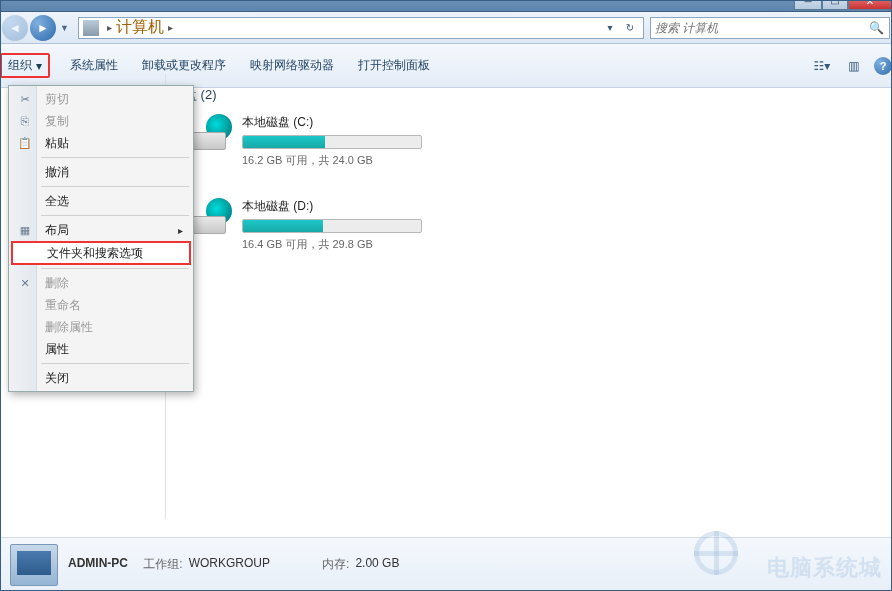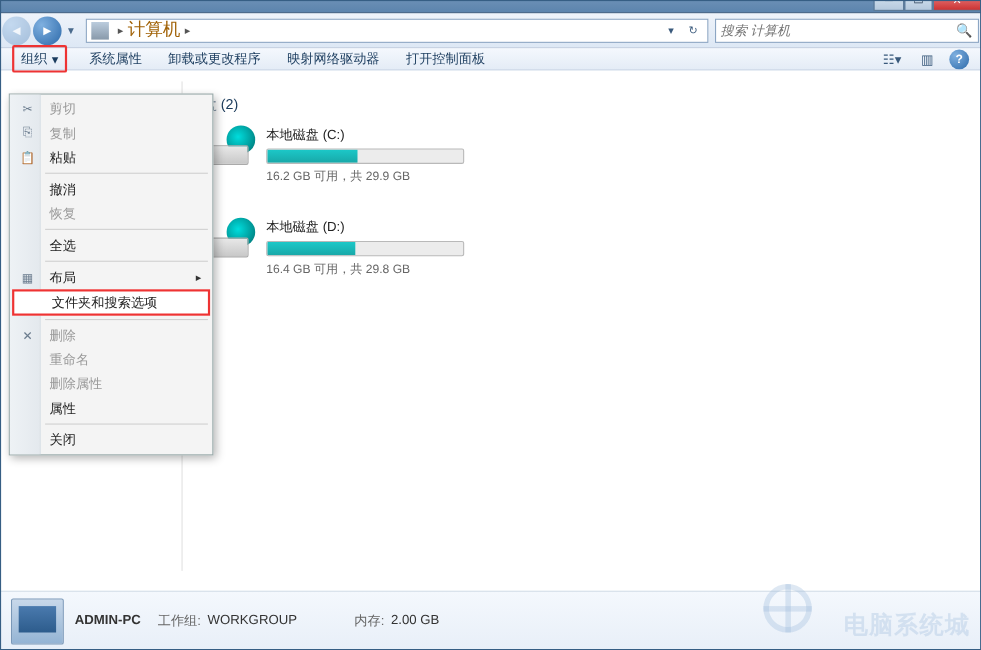--- a/index.html
+++ b/index.html
@@ -22,21 +22,21 @@
 .addr-icon { width: 16px; height: 16px; background: linear-gradient(#bcd, #89a); margin-right: 4px; }
 .addr-sep { color: #555; margin: 0 4px; font-size: 10px; }
 .addr-text { font-size: 16px; color: #a16207; }
 .addr-refresh { margin-left: auto; display: flex; gap: 2px; }
 .addr-btn { width: 18px; height: 18px; display: flex; align-items: center; justify-content: center; font-size: 10px; color: #3a5a7c; }
 .search { width: 240px; height: 22px; background: #fff; border: 1px solid #8ca6c4; display: flex; align-items: center; padding: 0 4px; }
 .search input { border: none; outline: none; flex: 1; font-size: 12px; color: #888; font-style: italic; }
 .search-icon { width: 16px; font-size: 12px; color: #4a6a8c; }
 
 
-.toolbar { height: 20px; background: linear-gradient(#f4f8fd, #e4ecf6); border-bottom: 1px solid #c4d2e4; display: flex; align-items: center; padding: 0 11px; gap: 16px; font-size: 12px; color: #1b3c5e; }
+.toolbar { height: 44px; background: linear-gradient(#f4f8fd, #e4ecf6); border-bottom: 1px solid #c4d2e4; display: flex; align-items: center; padding: 0 0; gap: 16px; font-size: 12px; color: #1b3c5e; }
 .tb-organize { display: flex; align-items: center; gap: 4px; padding: 2px 6px; border: 2px solid #e33; border-radius: 2px; }
 .tb-item { padding: 2px 4px; cursor: default; }
 .tb-right { margin-left: auto; display: flex; align-items: center; gap: 8px; }
 .tb-icon-btn { width: 24px; height: 20px; display: flex; align-items: center; justify-content: center; color: #3a5a7c; font-size: 12px; }
 .tb-help { width: 18px; height: 18px; border-radius: 50%; background: radial-gradient(circle at 30% 30%, #7fb0e0, #2d6aaa); color: #fff; display: flex; align-items: center; justify-content: center; font-size: 11px; font-weight: bold; }
 
 
 .org-menu { position: absolute; left: 8px; top: 85px; width: 186px; background: #f4f4f4; border: 1px solid #9aa; box-shadow: 2px 3px 8px rgba(0,0,0,.3); z-index: 10; padding: 2px; }
 .org-menu .icon-strip { position: absolute; left: 0; top: 0; bottom: 0; width: 28px; background: linear-gradient(90deg,#eef2f5,#e4e9ee); border-right: 1px solid #d5dde4; }
 .org-item { position: relative; display: flex; align-items: center; height: 22px; padding-left: 34px; font-size: 12px; color: #222; }
@@ -137,21 +137,21 @@
       <div class="drive">
         <div class="drive-icon">
             <div class="disc"></div>
             <div class="case"></div>
           </div>
         <div class="drive-info">
           <div class="drive-name">本地磁盘 (C:)</div>
           <div class="drive-bar">
               <div class="drive-fill" style="width:46%"></div>
             </div>
-          <div class="drive-stats">16.2 GB 可用，共 29.9 GB</div>
+          <div class="drive-stats">16.2 GB 可用，共 24.0 GB</div>
         </div>
       </div>
       <div class="drive">
         <div class="drive-icon">
             <div class="disc"></div>
             <div class="case"></div>
           </div>
         <div class="drive-info">
           <div class="drive-name">本地磁盘 (D:)</div>
           <div class="drive-bar">
@@ -175,23 +175,20 @@
       <span>复制</span>
     </div>
   <div class="org-item">
       <span class="mi-icon">📋</span>
       <span>粘贴</span>
     </div>
   <div class="org-item sep"></div>
   <div class="org-item">
       <span>撤消</span>
     </div>
-  <div class="org-item disabled">
-      <span>恢复</span>
-    </div>
   <div class="org-item sep"></div>
   <div class="org-item">
       <span>全选</span>
     </div>
   <div class="org-item sep"></div>
   <div class="org-item">
       <span class="mi-icon">▦</span>
       <span>布局</span>
       <span class="submenu-arrow">▸</span>
     </div>

